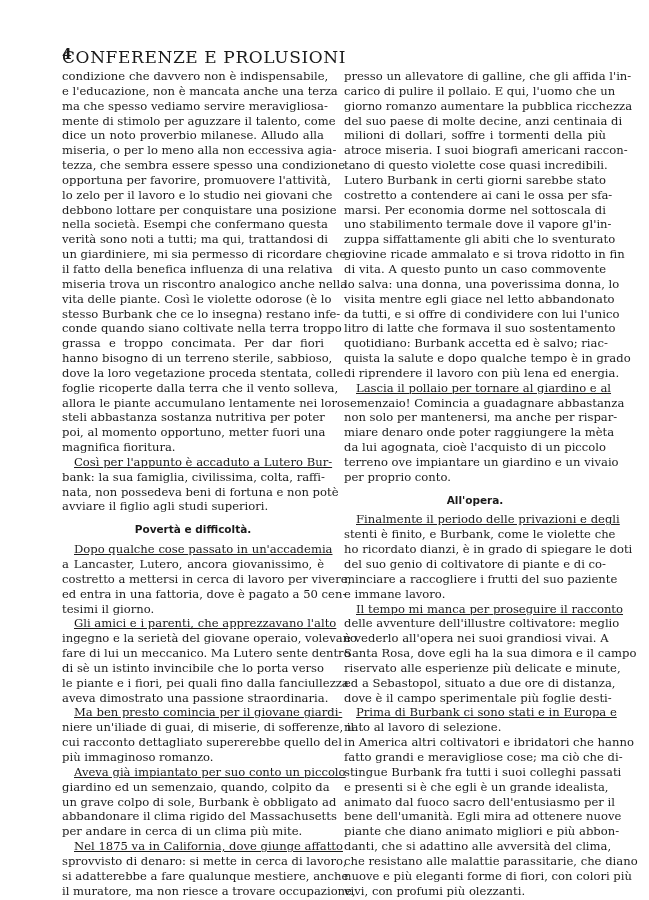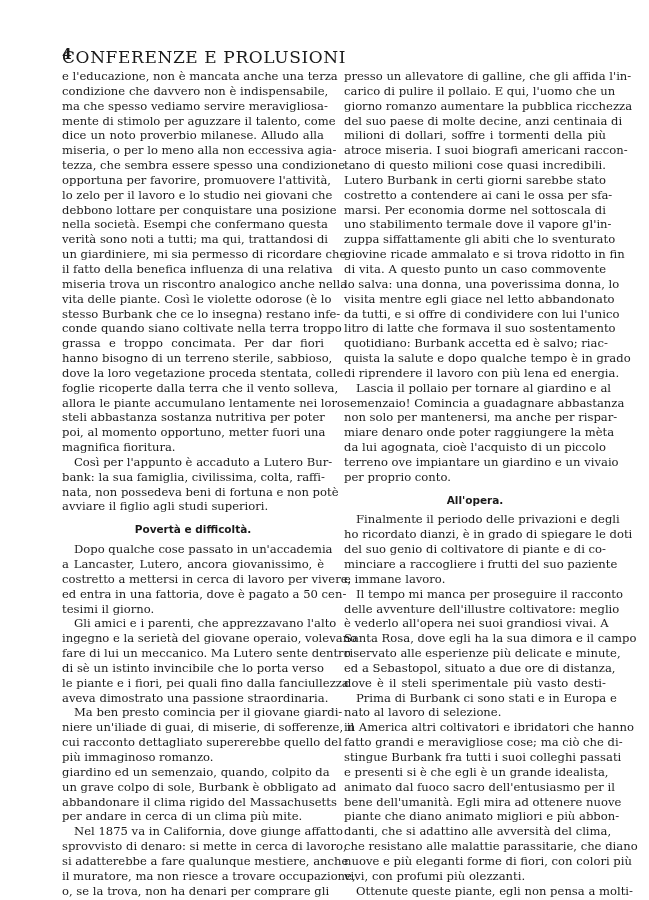--- a/index.html
+++ b/index.html
@@ -7,36 +7,36 @@
            font-family: "DejaVu Serif", "Liberation Serif", serif; color: #1a1a1a; }
     .header { position: absolute; top: 46px; left: 62px; width: 546px; height: 20px; }
     .page-num { position: absolute; left: 0; top: 0; font-size: 14px; font-weight: bold; }
     .running-title { position: absolute; left: 0; right: 0; top: 1px; text-align: left;
                      font-size: 17px; letter-spacing: 0.6px; }
     .col { position: absolute; top: 69px; width: 262px; font-size: 11.6px; line-height: 14.85px; }
     .col.left { left: 62px; }
     .col.right { left: 344px; }
     .line { white-space: nowrap; display: block; text-align: justify; text-align-last: justify; height: 14.85px; }
     .line.last { text-align-last: left; }
-    .line.indent { padding-left: 12px; }
+    .line.indent { padding-left: 12px; text-decoration: underline; }
     .line.heading { text-align: right; text-align-last: center; font-weight: bold;
                     font-family: "DejaVu Sans", "Liberation Sans", sans-serif; font-size: 10.5px;
                     margin-top: 8px; margin-bottom: 5px; }
   </style>
 </head>
 <body>
 
 <div class="header">
   <span class="page-num">4</span>
   <span class="running-title">CONFERENZE E PROLUSIONI</span>
 </div>
 
 <div class="col left" id="col-left">
+    <span class="line">condizione che davvero non è indispensabile,</span>
     <span class="line">e l'educazione, non è mancata anche una terza</span>
-    <span class="line">condizione che davvero non è indispensabile,</span>
     <span class="line">ma che spesso vediamo servire meravigliosa-</span>
     <span class="line">mente di stimolo per aguzzare il talento, come</span>
     <span class="line">dice un noto proverbio milanese. Alludo alla</span>
     <span class="line">miseria, o per lo meno alla non eccessiva agia-</span>
     <span class="line">tezza, che sembra essere spesso una condizione</span>
     <span class="line">opportuna per favorire, promuovere l'attività,</span>
     <span class="line">lo zelo per il lavoro e lo studio nei giovani che</span>
     <span class="line">debbono lottare per conquistare una posizione</span>
     <span class="line">nella società. Esempi che confermano questa</span>
     <span class="line">verità sono noti a tutti; ma qui, trattandosi di</span>
@@ -67,38 +67,39 @@
     <span class="line indent">Gli amici e i parenti, che apprezzavano l'alto</span>
     <span class="line">ingegno e la serietà del giovane operaio, volevano</span>
     <span class="line">fare di lui un meccanico. Ma Lutero sente dentro</span>
     <span class="line">di sè un istinto invincibile che lo porta verso</span>
     <span class="line">le piante e i fiori, pei quali fino dalla fanciullezza</span>
     <span class="line">aveva dimostrato una passione straordinaria.</span>
     <span class="line indent">Ma ben presto comincia per il giovane giardi-</span>
     <span class="line">niere un'iliade di guai, di miserie, di sofferenze, il</span>
     <span class="line">cui racconto dettagliato supererebbe quello del</span>
     <span class="line last">più immaginoso romanzo.</span>
+    <span class="line indent">Aveva già impiantato per suo conto un piccolo</span>
     <span class="line">giardino ed un semenzaio, quando, colpito da</span>
     <span class="line">un grave colpo di sole, Burbank è obbligato ad</span>
     <span class="line">abbandonare il clima rigido del Massachusetts</span>
     <span class="line last">per andare in cerca di un clima più mite.</span>
     <span class="line indent">Nel 1875 va in California, dove giunge affatto</span>
     <span class="line">sprovvisto di denaro: si mette in cerca di lavoro,</span>
     <span class="line">si adatterebbe a fare qualunque mestiere, anche</span>
     <span class="line">il muratore, ma non riesce a trovare occupazione,</span>
     <span class="line">o, se la trova, non ha denari per comprare gli</span>
   </div>
 <div class="col right" id="col-right">
     <span class="line">presso un allevatore di galline, che gli affida l'in-</span>
     <span class="line">carico di pulire il pollaio. E qui, l'uomo che un</span>
     <span class="line">giorno romanzo aumentare la pubblica ricchezza</span>
     <span class="line">del suo paese di molte decine, anzi centinaia di</span>
     <span class="line">milioni di dollari, soffre i tormenti della più</span>
     <span class="line">atroce miseria. I suoi biografi americani raccon-</span>
-    <span class="line">tano di questo milioni cose quasi incredibili.</span>
+    <span class="line">tano di questo violette cose quasi incredibili.</span>
     <span class="line">Lutero Burbank in certi giorni sarebbe stato</span>
     <span class="line">costretto a contendere ai cani le ossa per sfa-</span>
     <span class="line">marsi. Per economia dorme nel sottoscala di</span>
     <span class="line">uno stabilimento termale dove il vapore gl'in-</span>
     <span class="line">zuppa siffattamente gli abiti che lo sventurato</span>
     <span class="line">giovine ricade ammalato e si trova ridotto in fin</span>
     <span class="line">di vita. A questo punto un caso commovente</span>
     <span class="line">lo salva: una donna, una poverissima donna, lo</span>
     <span class="line">visita mentre egli giace nel letto abbandonato</span>
     <span class="line">da tutti, e si offre di condividere con lui l'unico</span>
@@ -108,31 +109,32 @@
     <span class="line last">di riprendere il lavoro con più lena ed energia.</span>
     <span class="line indent">Lascia il pollaio per tornare al giardino e al</span>
     <span class="line">semenzaio! Comincia a guadagnare abbastanza</span>
     <span class="line">non solo per mantenersi, ma anche per rispar-</span>
     <span class="line">miare denaro onde poter raggiungere la mèta</span>
     <span class="line">da lui agognata, cioè l'acquisto di un piccolo</span>
     <span class="line">terreno ove impiantare un giardino e un vivaio</span>
     <span class="line last">per proprio conto.</span>
     <span class="line heading">All'opera.</span>
     <span class="line indent">Finalmente il periodo delle privazioni e degli</span>
+    <span class="line">stenti è finito, e Burbank, come le violette che</span>
     <span class="line">ho ricordato dianzi, è in grado di spiegare le doti</span>
     <span class="line">del suo genio di coltivatore di piante e di co-</span>
     <span class="line">minciare a raccogliere i frutti del suo paziente</span>
     <span class="line last">e immane lavoro.</span>
     <span class="line indent">Il tempo mi manca per proseguire il racconto</span>
     <span class="line">delle avventure dell'illustre coltivatore: meglio</span>
     <span class="line">è vederlo all'opera nei suoi grandiosi vivai. A</span>
     <span class="line">Santa Rosa, dove egli ha la sua dimora e il campo</span>
     <span class="line">riservato alle esperienze più delicate e minute,</span>
     <span class="line">ed a Sebastopol, situato a due ore di distanza,</span>
-    <span class="line">dove è il steli sperimentale più vasto desti-</span>
+    <span class="line">dove è il campo sperimentale più foglie desti-</span>
     <span class="line indent">Prima di Burbank ci sono stati e in Europa e</span>
     <span class="line last">nato al lavoro di selezione.</span>
     <span class="line">in America altri coltivatori e ibridatori che hanno</span>
     <span class="line">fatto grandi e meravigliose cose; ma ciò che di-</span>
     <span class="line">stingue Burbank fra tutti i suoi colleghi passati</span>
     <span class="line">e presenti si è che egli è un grande idealista,</span>
     <span class="line">animato dal fuoco sacro dell'entusiasmo per il</span>
     <span class="line">bene dell'umanità. Egli mira ad ottenere nuove</span>
     <span class="line">piante che diano animato migliori e più abbon-</span>
     <span class="line">danti, che si adattino alle avversità del clima,</span>

